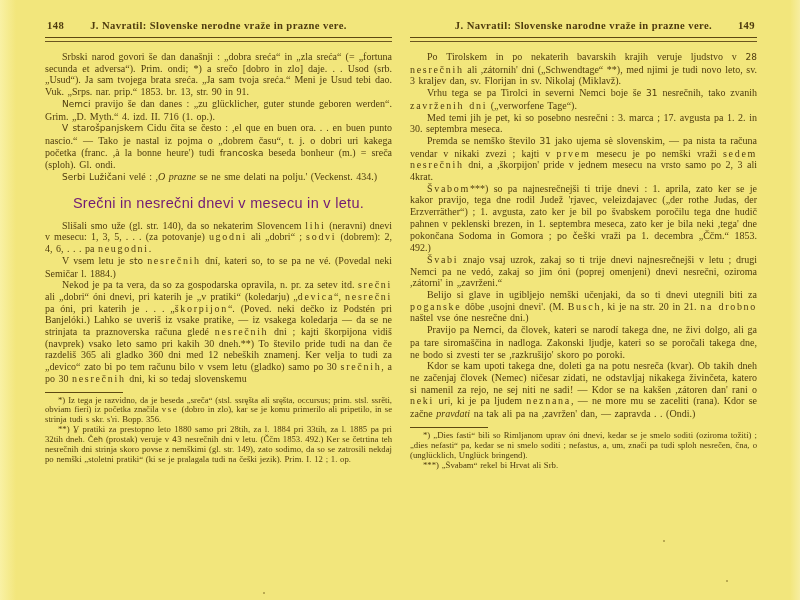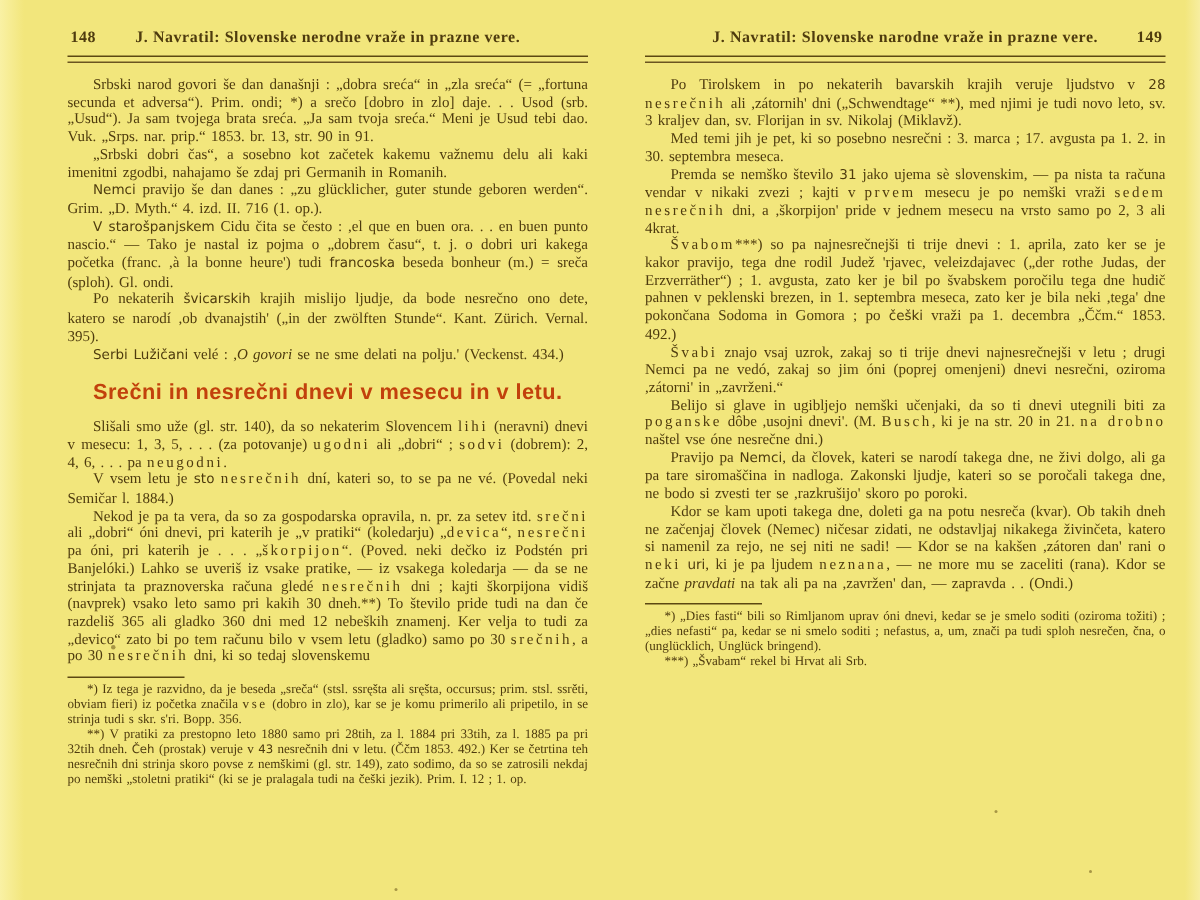--- a/index.html
+++ b/index.html
@@ -8,33 +8,33 @@
     background:#f2e67c;
     font-family:"Liberation Serif", serif;
     color:#4e3b0e;
   }
   .edge-left{position:absolute;left:0;top:0;width:16px;height:600px;
     background:linear-gradient(90deg,#f9f1a4,#f2e67c);}
   .edge-right{position:absolute;right:0;top:0;width:10px;height:600px;
     background:linear-gradient(270deg,#f7eea0,#f2e67c);}
   .page{position:absolute;top:20px;width:347px;}
   .page-left{left:45px;}
-  .page-right{left:430px;}
+  .page-right{left:410px;}
   .pagehead{position:relative;height:15px;font-size:10.6px;font-weight:bold;letter-spacing:.4px;}
   .pagehead .num{position:absolute;top:0;}
   .page-left .num{left:2px;}
   .page-right .num{right:2px;}
   .pagehead .title{display:block;text-align:center;}
   .rule{height:3px;border-top:1.2px solid #5c4812;border-bottom:1px solid #6b5520;margin-top:2px;}
   .body{margin-top:9px;font-size:10px;line-height:11.7px;text-align:justify;word-spacing:1px;}
   .para{margin:0;}
   .para.indent{text-indent:17px;}
   .section-heading{
-    font-family:"Liberation Sans", sans-serif;font-weight:bold;
-    font-size:14.5px;text-align:center;margin:11px 0 8px;letter-spacing:.3px;color:#c2410c;
+    font-family:"Liberation Sans", sans-serif;font-weight:normal;
+    font-size:14.5px;text-align:center;margin:11px 0 8px;letter-spacing:.3px;color:#701a75;
   }
   .run-b{font-family:"DejaVu Sans", sans-serif;font-weight:normal;font-size
 :.9em;}
   .run-sp{letter-spacing:1.7px;margin-top:36px;}
   .run-i{font-style:italic;}
   .fnrule{width:78px;border:none;border-top:1px solid #5c4812;margin:7px 0 3px 0;}
   .footnotes{font-size:8.7px;line-height:9.9px;text-align:justify;word-spacing:.6px;}
   .footnotes .para{text-indent:13px;margin:0;}
   .speck{position:absolute;background:#6a5418;border-radius:50%;opacity:.55;}
   .sp1{left:74px;top:430px;width:3px;height:3px;}
@@ -49,25 +49,23 @@
 <div class="edge-right"></div>
 
 <div class="page page-left">
   <div class="pagehead">
     <span class="num">148</span>
     <span class="title">J. Navratil: Slovenske nerodne vraže in prazne vere.</span>
   </div>
   <div class="rule"></div>
   <div class="body">
       <p class="para indent"><span>Srbski narod govori še dan današnji : „dobra sreća“ in „zla sreća“ (= „fortuna secunda et adversa“). Prim. ondi; *) a srečo [dobro in zlo] daje. . . Usod (srb. „Usud“). Ja sam tvojega brata sreća. „Ja sam tvoja sreća.“ Meni je Usud tebi dao. Vuk. „Srps. nar. prip.“ 1853. br. 13, str. 90 in 91.</span></p>
-      <p class="para indent"><span>„Srbski dobri čas“, a sosebno kot začetek kakemu važnemu delu ali kaki imenitni zgodbi, nahajamo še zdaj pri Germanih in Romanih.</span></p>
       <p class="para indent"><span class="run-b">Nemci</span><span> pravijo še dan danes : „zu glücklicher, guter stunde geboren werden“. Grim. „D. Myth.“ 4. izd. II. 716 (1. op.).</span></p>
       <p class="para indent"><span class="run-b">V starošpanjskem</span><span> Cidu čita se često : ,el que en buen ora. . . en buen punto nascio.“ — Tako je nastal iz pojma o „dobrem času“, t. j. o dobri uri kakega početka (franc. ,à la bonne heure') tudi </span><span class="run-b">francoska</span><span> beseda bonheur (m.) = sreča (sploh). Gl. ondi.</span></p>
-      <p class="para indent"><span>Po nekaterih </span><span class="run-b">švicarskih</span><span> krajih mislijo ljudje, da bode nesrečno ono dete, katero se narodí ,ob dvanajstih' („in der zwölften Stunde“. Kant. Zürich. Vernal. 395).</span></p>
-      <p class="para indent"><span class="run-b">Serbi Lužičani</span><span> velé : ,</span><span class="run-i">O govori</span><span> se ne sme delati na polju.' (Veckenst. 434.)</span></p>
+      <p class="para indent"><span class="run-b">Serbi Lužičani</span><span> velé : ,</span><span class="run-i">O prazne</span><span> se ne sme delati na polju.' (Veckenst. 434.)</span></p>
     </div>
   <h2 class="section-heading">Srečni in nesrečni dnevi v mesecu in v letu.</h2>
   <div class="body">
       <p class="para indent"><span>Slišali smo uže (gl. str. 140), da so nekaterim Slovencem </span><span class="run-sp">lihi</span><span> (neravni) dnevi v mesecu: 1, 3, 5, . . . (za potovanje) </span><span class="run-sp">ugodni</span><span> ali „dobri“ ; </span><span class="run-sp">sodvi</span><span> (dobrem): 2, 4, 6, . . . pa </span><span class="run-sp">neugodni</span><span>.</span></p>
       <p class="para indent"><span>V vsem letu je </span><span class="run-b">sto</span><span> </span><span class="run-sp">nesrečnih</span><span> dní, kateri so, to se pa ne vé. (Povedal neki Semičar l. 1884.)</span></p>
       <p class="para indent"><span>Nekod je pa ta vera, da so za gospodarska opravila, n. pr. za setev itd. </span><span class="run-sp">srečni</span><span> ali „dobri“ óni dnevi, pri katerih je „v pratiki“ (koledarju) „</span><span class="run-sp">devica</span><span>“, </span><span class="run-sp">nesrečni</span><span> pa óni, pri katerih je . . . „</span><span class="run-sp">škorpijon</span><span>“. (Poved. neki dečko iz Podstén pri Banjelóki.) Lahko se uveriš iz vsake pratike, — iz vsakega koledarja — da se ne strinjata ta praznoverska računa gledé </span><span class="run-sp">nesrečnih</span><span> dni ; kajti škorpijona vidiš (navprek) vsako leto samo pri kakih 30 dneh.**) To število pride tudi na dan če razdeliš 365 ali gladko 360 dni med 12 nebeških znamenj. Ker velja to tudi za „devico“ zato bi po tem računu bilo v vsem letu (gladko) samo po 30 </span><span class="run-sp">srečnih</span><span>, a po 30 </span><span class="run-sp">nesrečnih</span><span> dni, ki so tedaj slovenskemu</span></p>
     </div>
   <hr class="fnrule">
   <div class="footnotes">
       <p class="para indent"><span>*) Iz tega je razvidno, da je beseda „sreča“ (stsl. ssręšta ali sręšta, occursus; prim. stsl. ssrěti, obviam fieri) iz početka značila </span><span class="run-sp">vse</span><span> (dobro in zlo), kar se je komu primerilo ali pripetilo, in se strinja tudi s skr. s'ri. Bopp. 356.</span></p>
@@ -76,20 +74,21 @@
 </div>
 
 <div class="page page-right">
   <div class="pagehead">
     <span class="title">J. Navratil: Slovenske narodne vraže in prazne vere.</span>
     <span class="num">149</span>
   </div>
   <div class="rule"></div>
   <div class="body">
       <p class="para indent"><span>Po Tirolskem in po nekaterih bavarskih krajih veruje ljudstvo v </span><span class="run-b">28</span><span> </span><span class="run-sp">nesrečnih</span><span> ali ,zátornih' dni („Schwendtage“ **), med njimi je tudi novo leto, sv. 3 kraljev dan, sv. Florijan in sv. Nikolaj (Miklavž).</span></p>
+      <p class="para indent"><span>Vrhu tega se pa Tirolci in severni Nemci boje še </span><span class="run-b">31</span><span> nesrečnih, tako zvanih </span><span class="run-sp">zavrženih dni</span><span> („verworfene Tage“).</span></p>
       <p class="para indent"><span>Med temi jih je pet, ki so posebno nesrečni : 3. marca ; 17. avgusta pa 1. 2. in 30. septembra meseca.</span></p>
       <p class="para indent"><span>Premda se nemško število </span><span class="run-b">31</span><span> jako ujema sè slovenskim, — pa nista ta računa vendar v nikaki zvezi ; kajti v </span><span class="run-sp">prvem</span><span> mesecu je po nemški vraži </span><span class="run-sp">sedem nesrečnih</span><span> dni, a ,škorpijon' pride v jednem mesecu na vrsto samo po 2, 3 ali 4krat.</span></p>
       <p class="para indent"><span class="run-sp">Švabom</span><span>***) so pa najnesrečnejši ti trije dnevi : 1. aprila, zato ker se je kakor pravijo, tega dne rodil Judež 'rjavec, veleizdajavec („der rothe Judas, der Erzverräther“) ; 1. avgusta, zato ker je bil po švabskem poročilu tega dne hudič pahnen v peklenski brezen, in 1. septembra meseca, zato ker je bila neki ,tega' dne pokončana Sodoma in Gomora ; po </span><span class="run-b">češki</span><span> vraži pa 1. decembra „Ččm.“ 1853. 492.)</span></p>
       <p class="para indent"><span class="run-sp">Švabi</span><span> znajo vsaj uzrok, zakaj so ti trije dnevi najnesrečnejši v letu ; drugi Nemci pa ne vedó, zakaj so jim óni (poprej omenjeni) dnevi nesrečni, oziroma ,zátorni' in „zavrženi.“</span></p>
       <p class="para indent"><span>Belijo si glave in ugibljejo nemški učenjaki, da so ti dnevi utegnili biti za </span><span class="run-sp">poganske</span><span> dôbe ,usojni dnevi'. (M. </span><span class="run-sp">Busch</span><span>, ki je na str. 20 in 21. </span><span class="run-sp">na drobno</span><span> naštel vse óne nesrečne dni.)</span></p>
       <p class="para indent"><span>Pravijo pa </span><span class="run-b">Nemci</span><span>, da človek, kateri se narodí takega dne, ne živi dolgo, ali ga pa tare siromaščina in nadloga. Zakonski ljudje, kateri so se poročali takega dne, ne bodo si zvesti ter se ,razkrušijo' skoro po poroki.</span></p>
       <p class="para indent"><span>Kdor se kam upoti takega dne, doleti ga na potu nesreča (kvar). Ob takih dneh ne začenjaj človek (Nemec) ničesar zidati, ne odstavljaj nikakega živinčeta, katero si namenil za rejo, ne sej niti ne sadi! — Kdor se na kakšen ,zátoren dan' rani o </span><span class="run-sp">neki</span><span> </span><span class="run-b">uri</span><span>, ki je pa ljudem </span><span class="run-sp">neznana</span><span>, — ne more mu se zaceliti (rana). Kdor se začne </span><span class="run-i">pravdati</span><span> na tak ali pa na ,zavržen' dan, — zapravda . . (Ondi.)</span></p>
     </div>
   <hr class="fnrule">
   <div class="footnotes">

